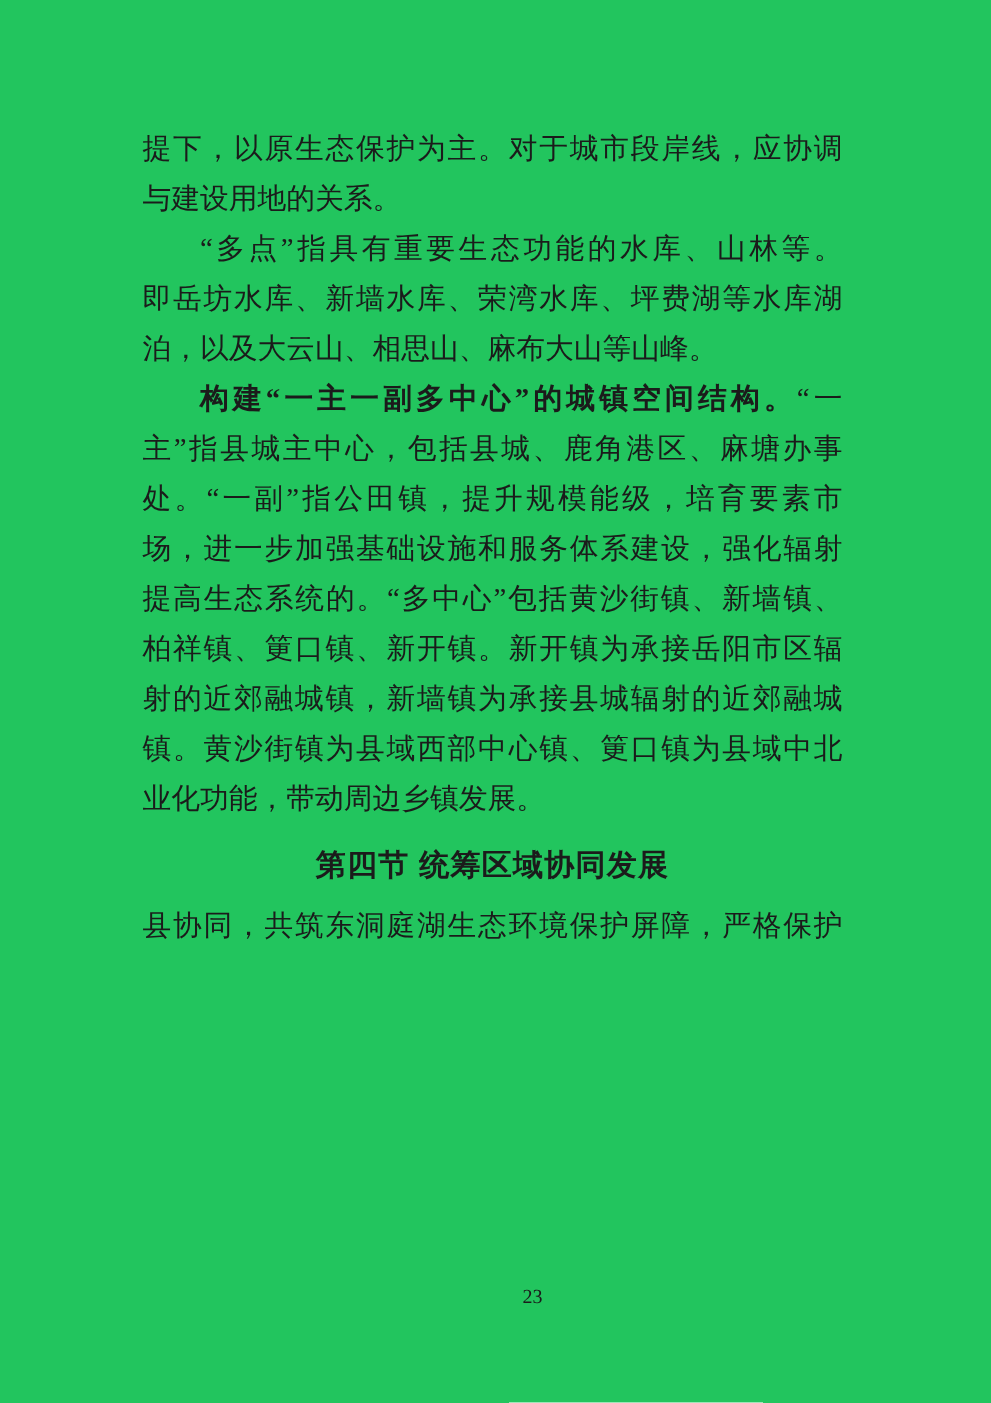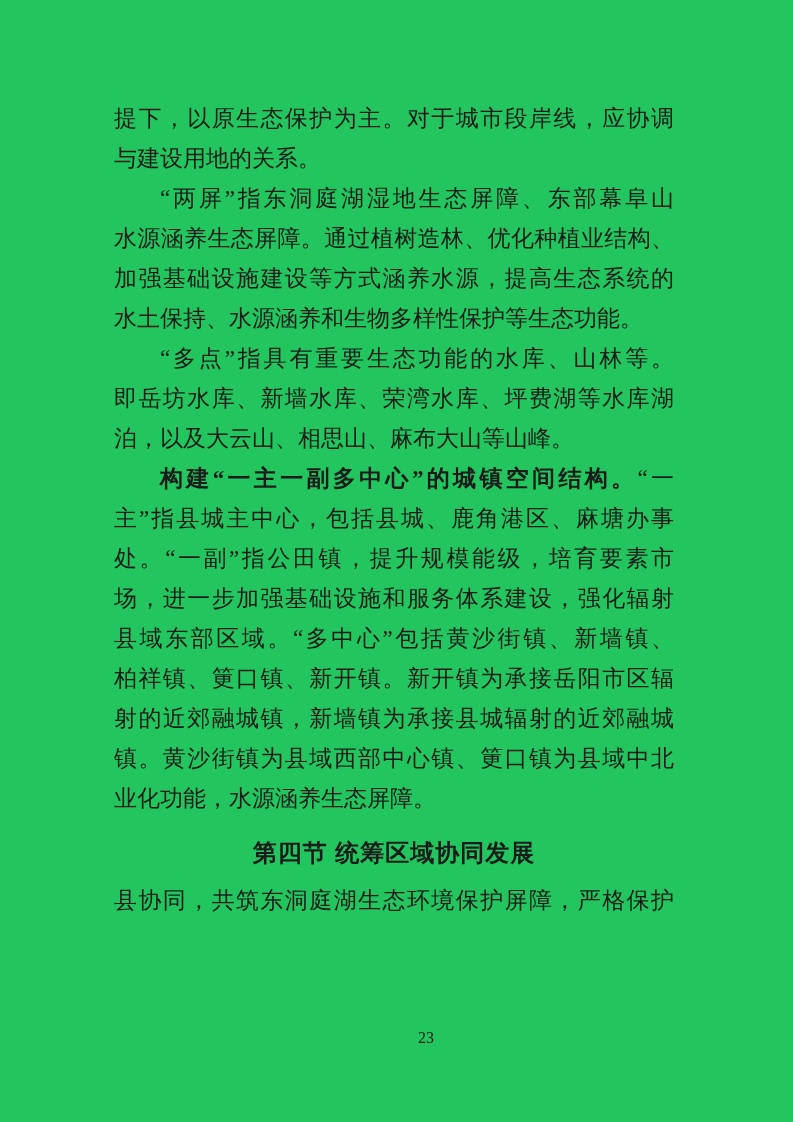--- a/index.html
+++ b/index.html
@@ -69,40 +69,34 @@
 <body>
 
 <div class="page">
   <div class="content">
     <div>
         <div class="paragraph">
           <div class="line justify"><span class="seg">提下，以原生态保护为主。对于城市段岸线，应协调</span></div>
           <div class="line"><span class="seg">与建设用地的关系。</span></div>
         </div>
         <div class="paragraph">
-          <div class="line justify indent"><span class="seg">“两屏”指东洞庭湖湿地生态屏障、东部幕阜山</span></div>
-          <div class="line justify"><span class="seg">水源涵养生态屏障。通过植树造林、优化种植业结构、</span></div>
-          <div class="line justify"><span class="seg">加强基础设施建设等方式涵养水源，提高生态系统的</span></div>
-          <div class="line"><span class="seg">水土保持、水源涵养和生物多样性保护等生态功能。</span></div>
-        </div>
-        <div class="paragraph">
           <div class="line justify indent"><span class="seg">“多点”指具有重要生态功能的水库、山林等。</span></div>
           <div class="line justify"><span class="seg">即岳坊水库、新墙水库、荣湾水库、坪费湖等水库湖</span></div>
           <div class="line"><span class="seg">泊，以及大云山、相思山、麻布大山等山峰。</span></div>
         </div>
         <div class="paragraph">
           <div class="line justify indent"><span class="seg bold">构建“一主一副多中心”的城镇空间结构。</span><span class="seg">“一</span></div>
           <div class="line justify"><span class="seg">主”指县城主中心，包括县城、鹿角港区、麻塘办事</span></div>
           <div class="line justify"><span class="seg">处。“一副”指公田镇，提升规模能级，培育要素市</span></div>
           <div class="line justify"><span class="seg">场，进一步加强基础设施和服务体系建设，强化辐射</span></div>
-          <div class="line justify"><span class="seg">县域东部区域。“多中心”包括黄沙街镇、新墙镇、</span></div>
+          <div class="line justify"><span class="seg">提高生态系统的。“多中心”包括黄沙街镇、新墙镇、</span></div>
           <div class="line justify"><span class="seg">柏祥镇、筻口镇、新开镇。新开镇为承接岳阳市区辐</span></div>
           <div class="line justify"><span class="seg">射的近郊融城镇，新墙镇为承接县城辐射的近郊融城</span></div>
           <div class="line justify"><span class="seg">镇。黄沙街镇为县域西部中心镇、筻口镇为县域中北</span></div>
-          <div class="line"><span class="seg">业化功能，水源涵养生态屏障。</span></div>
+          <div class="line"><span class="seg">业化功能，带动周边乡镇发展。</span></div>
         </div>
       </div>
 
     <div class="heading">第四节 统筹区域协同发展</div>
 
     <div class="after-heading">
         <div class="paragraph">
           <div class="line justify"><span class="seg">县协同，共筑东洞庭湖生态环境保护屏障，严格保护</span></div>
         </div>
       </div>

